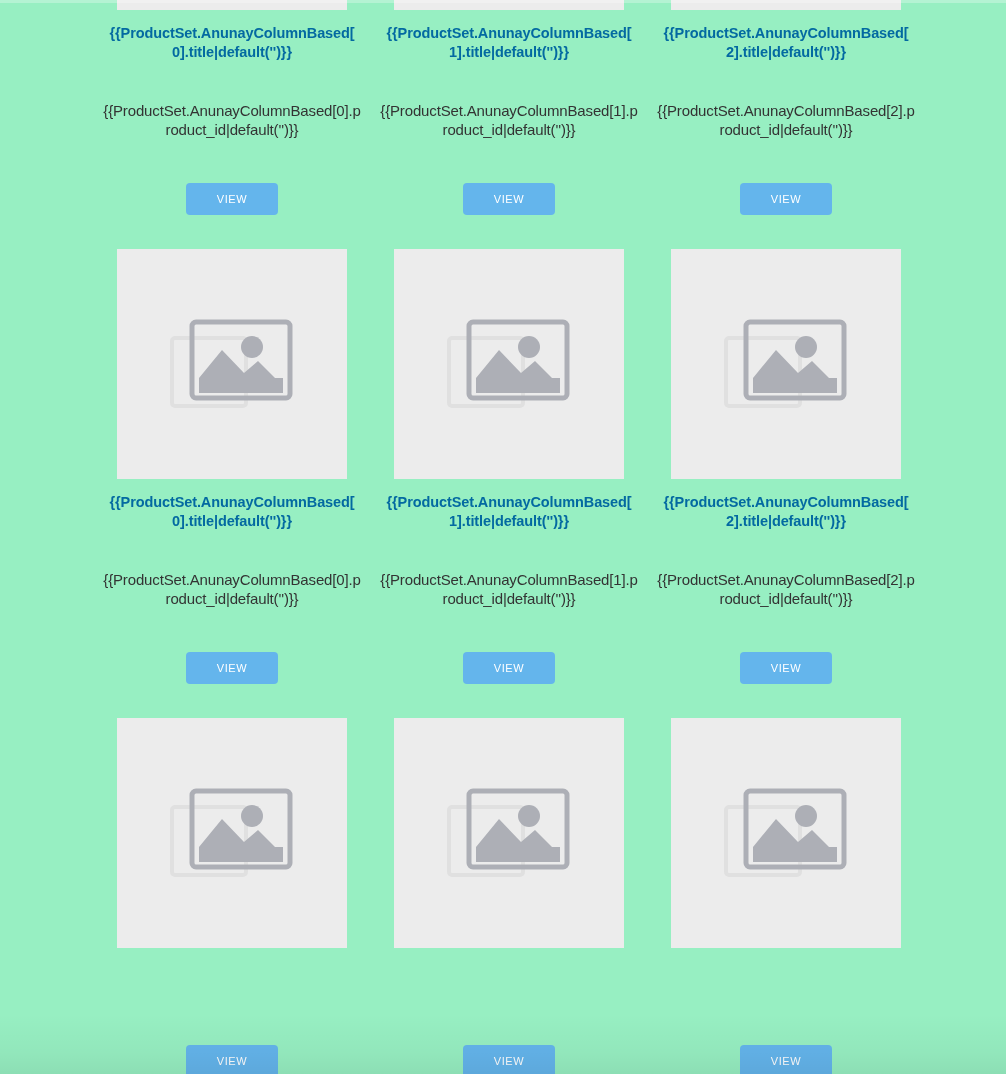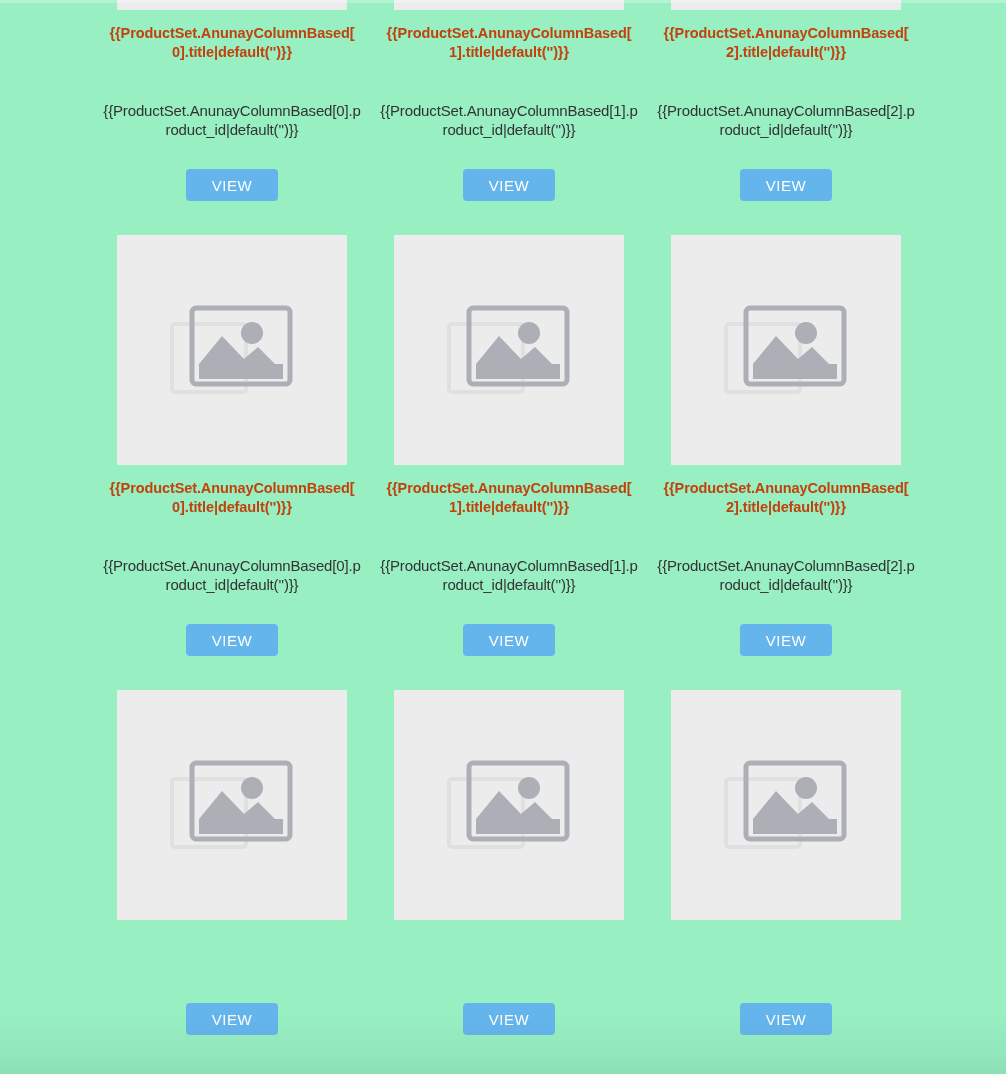--- a/index.html
+++ b/index.html
@@ -91,48 +91,48 @@
   }
 
   
   .card-title {
     margin-top: 14px;
     width: 252px;
     text-align: center;
     font-size: 14.5px;
     font-weight: bold;
     line-height: 19px;
-    color: #c2410c;
+    color: #0369a1;
     letter-spacing: -0.1px;
     word-break: break-word;
   }
 
   .card-subtitle {
     margin-top: 39px;
     width: 258px;
     text-align: center;
     font-size: 15px;
     font-weight: normal;
     line-height: 19px;
     color: #333333;
     letter-spacing: -0.15px;
     word-break: break-word;
   }
 
   
   .view-btn {
-    margin-top: 30px;
+    margin-top: 44px;
     width: 92px;
     height: 32px;
     background: #64b5ec;
     color: #ffffff;
     border: none;
     border-radius: 4px;
     font-family: "Liberation Sans", "DejaVu Sans", sans-serif;
-    font-size: 15px;
+    font-size: 11px;
     font-weight: normal;
     letter-spacing: 0.6px;
     cursor: pointer;
     display: flex;
     align-items: center;
     justify-content: center;
     flex: none;
   }
 
   

